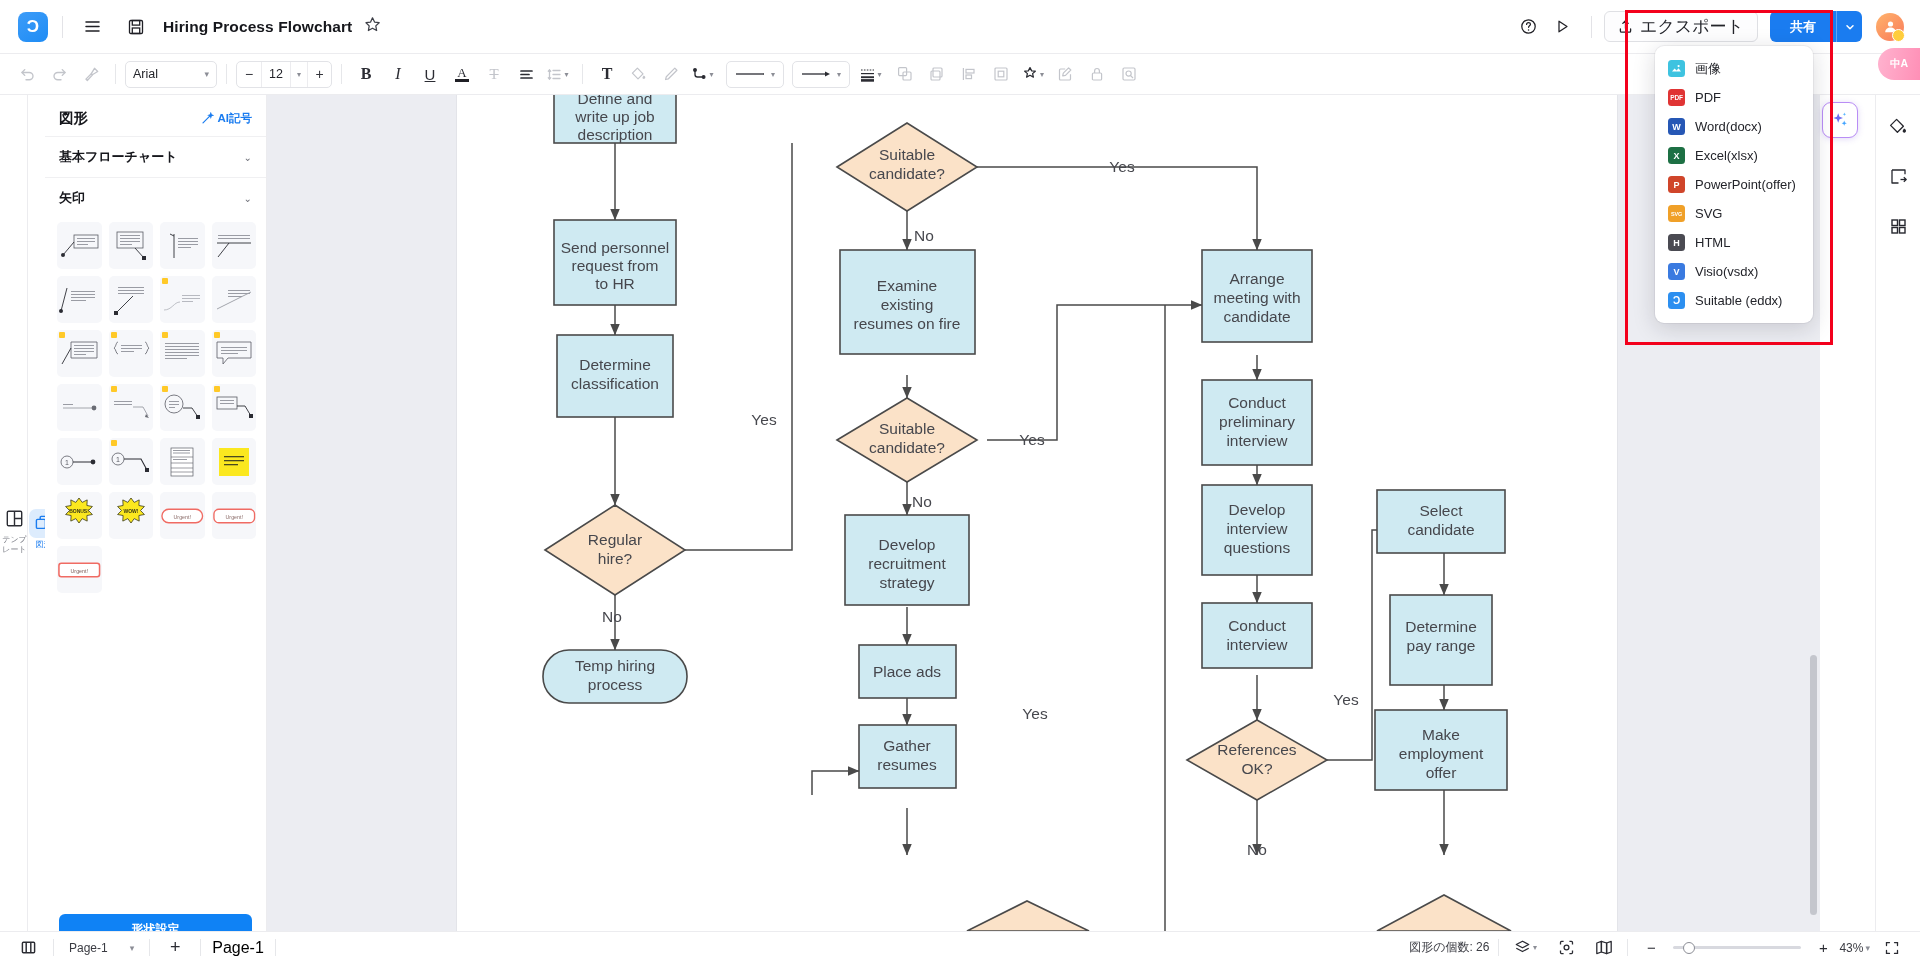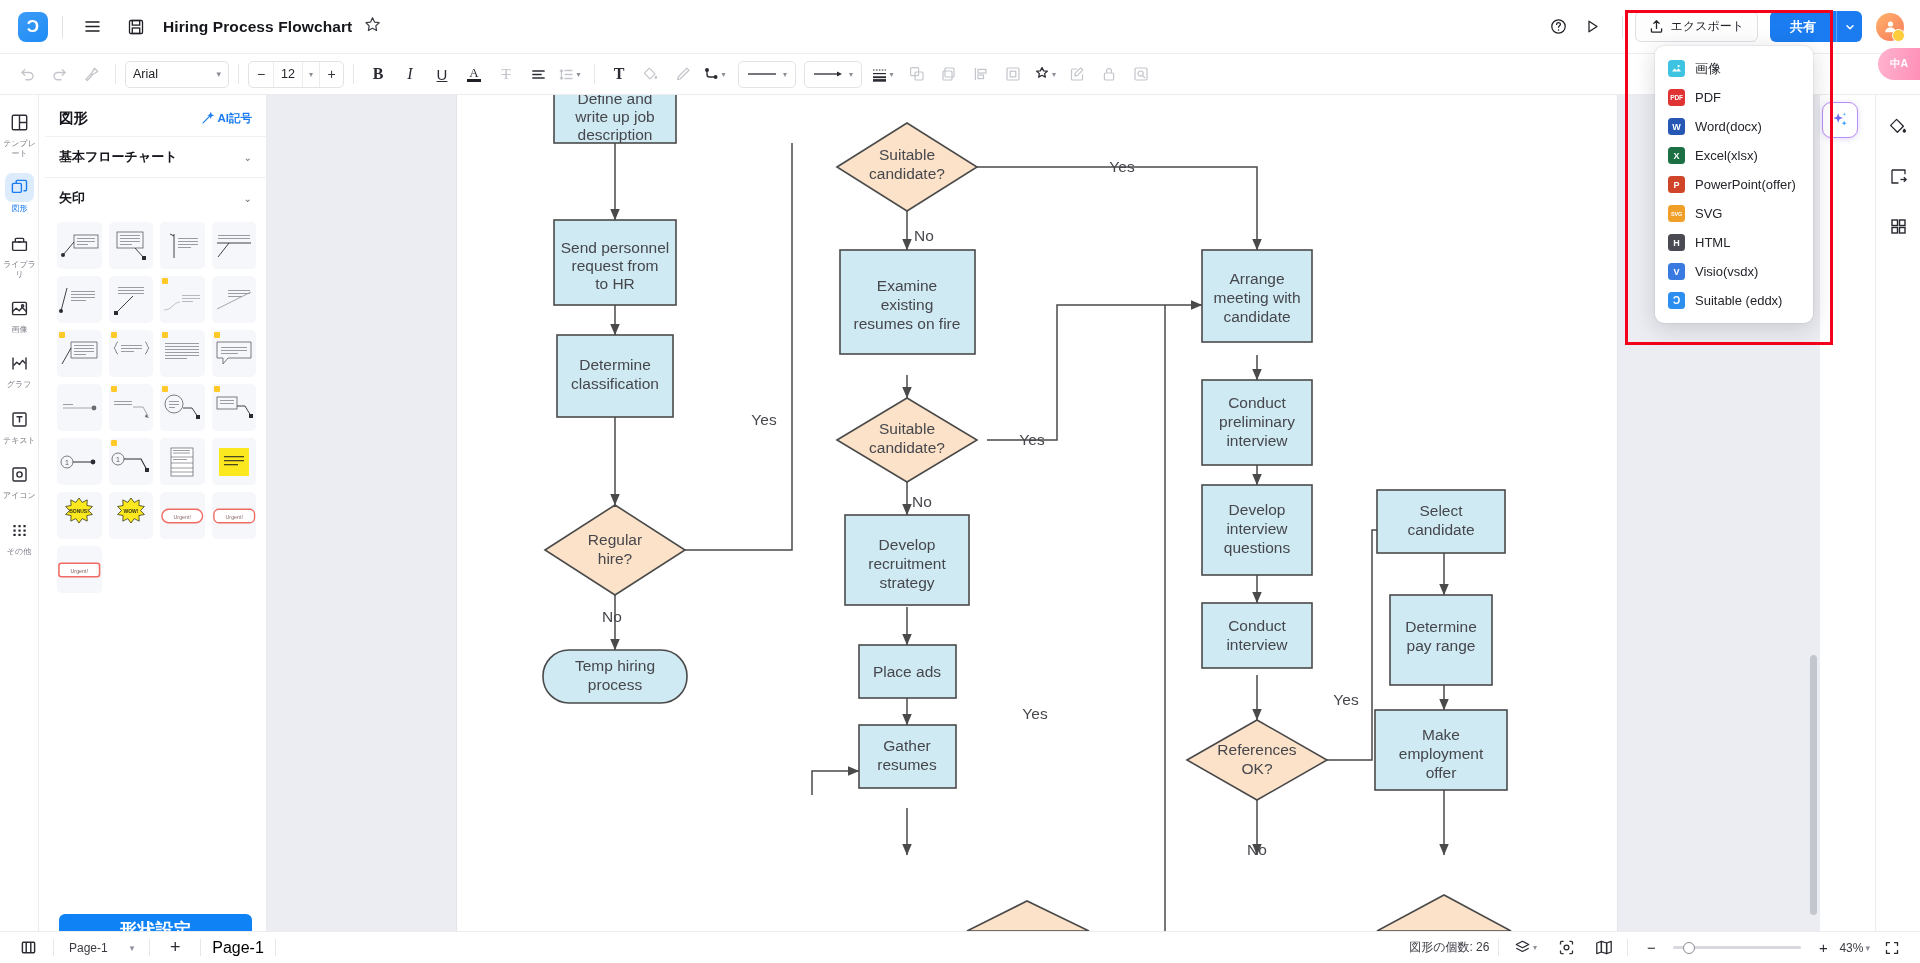--- a/index.html
+++ b/index.html
@@ -30,21 +30,21 @@
   }
   .doc-title {
     font-size: 15.5px; font-weight: 700; color: #16171c;
     margin-left: 12px; letter-spacing: .1px; white-space: nowrap;
   }
   .star { margin-left: 12px; color: #3d3f47; }
   .tb-right { margin-left: auto; display: flex; align-items: center; gap: 4px; padding-right: 6px; }
   .export-btn {
     display: flex; align-items: center; gap: 7px; height: 31px;
     padding: 0 13px; border: 1px solid #dfe0e4; border-radius: 6px;
-    background: #fdfdfe; font-size: 12px; color: #23242a; cursor: pointer;
+    background: #fdfdfe; font-size: 17px; color: #23242a; cursor: pointer;
     white-space: nowrap;
   }
   .share-btn {
     height: 31px; padding: 0 20px; border-radius: 6px 0 0 6px; border: none;
     background: #1a7cf0; color: #fff; font-size: 13px; font-weight: 700;
     cursor: pointer; display: flex; align-items: center;
   }
   .share-caret {
     height: 31px; width: 26px; border-radius: 0 6px 6px 0; border: none;
     background: #1a7cf0; color: #fff; cursor: pointer;
@@ -70,21 +70,21 @@
     display: flex; align-items: center; padding: 0 12px; gap: 2px;
   }
   .fb-btn {
     width: 30px; height: 28px; display: flex; align-items: center;
     justify-content: center; border-radius: 5px; color: #2b2c33;
     font-size: 15px; cursor: pointer;
   }
   .fb-btn.dim { color: #c3c5cb; }
   .fb-sep { width: 1px; height: 20px; background: #e6e7ea; margin: 0 7px; }
   .font-select {
-    width: 104px; height: 27px; border: 1px solid #e2e3e7; border-radius: 5px;
+    width: 92px; height: 27px; border: 1px solid #e2e3e7; border-radius: 5px;
     display: flex; align-items: center; padding: 0 7px; font-size: 12.5px;
     color: #23242a; cursor: pointer; background: #fff;
   }
   .font-select .cv { margin-left: auto; color: #8c8e96; font-size: 9px; }
   .size-group {
     display: flex; align-items: center; height: 27px;
     border: 1px solid #e2e3e7; border-radius: 5px; overflow: hidden; background: #fff;
   }
   .size-group .sg-b {
     width: 24px; height: 25px; display: flex; align-items: center;
@@ -98,23 +98,23 @@
   .size-group .sg-cv { width: 16px; text-align: center; font-size: 8px; color: #8c8e96; cursor: pointer; }
   .pill {
     height: 27px; min-width: 58px; border: 1px solid #e2e3e7; border-radius: 5px;
     display: flex; align-items: center; justify-content: center; gap: 6px;
     padding: 0 8px; cursor: pointer; background: #fff;
   }
   .caret-sm { font-size: 8px; color: #8c8e96; }
 
   
   .rail {
-    position: absolute; top: 95px; left: 0; width: 39px; height: 868px;
+    position: absolute; top: 95px; left: 0; width: 28px; height: 868px;
     background: #fff; border-right: 1px solid #ececef;
-    display: flex; flex-direction: column; align-items: center; padding-top: 10px;
+    display: flex; flex-direction: row; align-items: center; padding-top: 10px;
   }
   .rail-item {
     width: 43px; display: flex; flex-direction: column; align-items: center;
     margin-bottom: 9px; cursor: pointer; padding: 3px 0;
   }
   .rail-ico {
     width: 29px; height: 29px; border-radius: 7px; display: flex;
     align-items: center; justify-content: center; color: #2c2d34;
   }
   .rail-item.active .rail-ico { background: #ddecfd; color: #1a7cf0; }
@@ -165,21 +165,21 @@
     overflow: hidden;
   }
   .cell .dot {
     position: absolute; top: 2px; left: 2px; width: 6px; height: 6px;
     background: #ffc928; border-radius: 1px;
   }
   .cell svg { display: block; }
   .panel-foot { padding: 10px 14px 18px 14px; }
   .setup-btn {
     width: 100%; height: 31px; background: #0f82f5; color: #fff; border: none;
-    border-radius: 6px; font-size: 18px; font-weight: 700; cursor: pointer;
+    border-radius: 6px; font-size: 12px; font-weight: 700; cursor: pointer;
     font-family: inherit;
   }
 
   
   .canvas-area {
     position: absolute; top: 95px; left: 267px; width: 1553px; height: 836px;
     background: #ecedf2; overflow: hidden;
   }
   .page-sheet {
     position: absolute; top: -120px; left: 190px; width: 1160px; height: 1500px;

